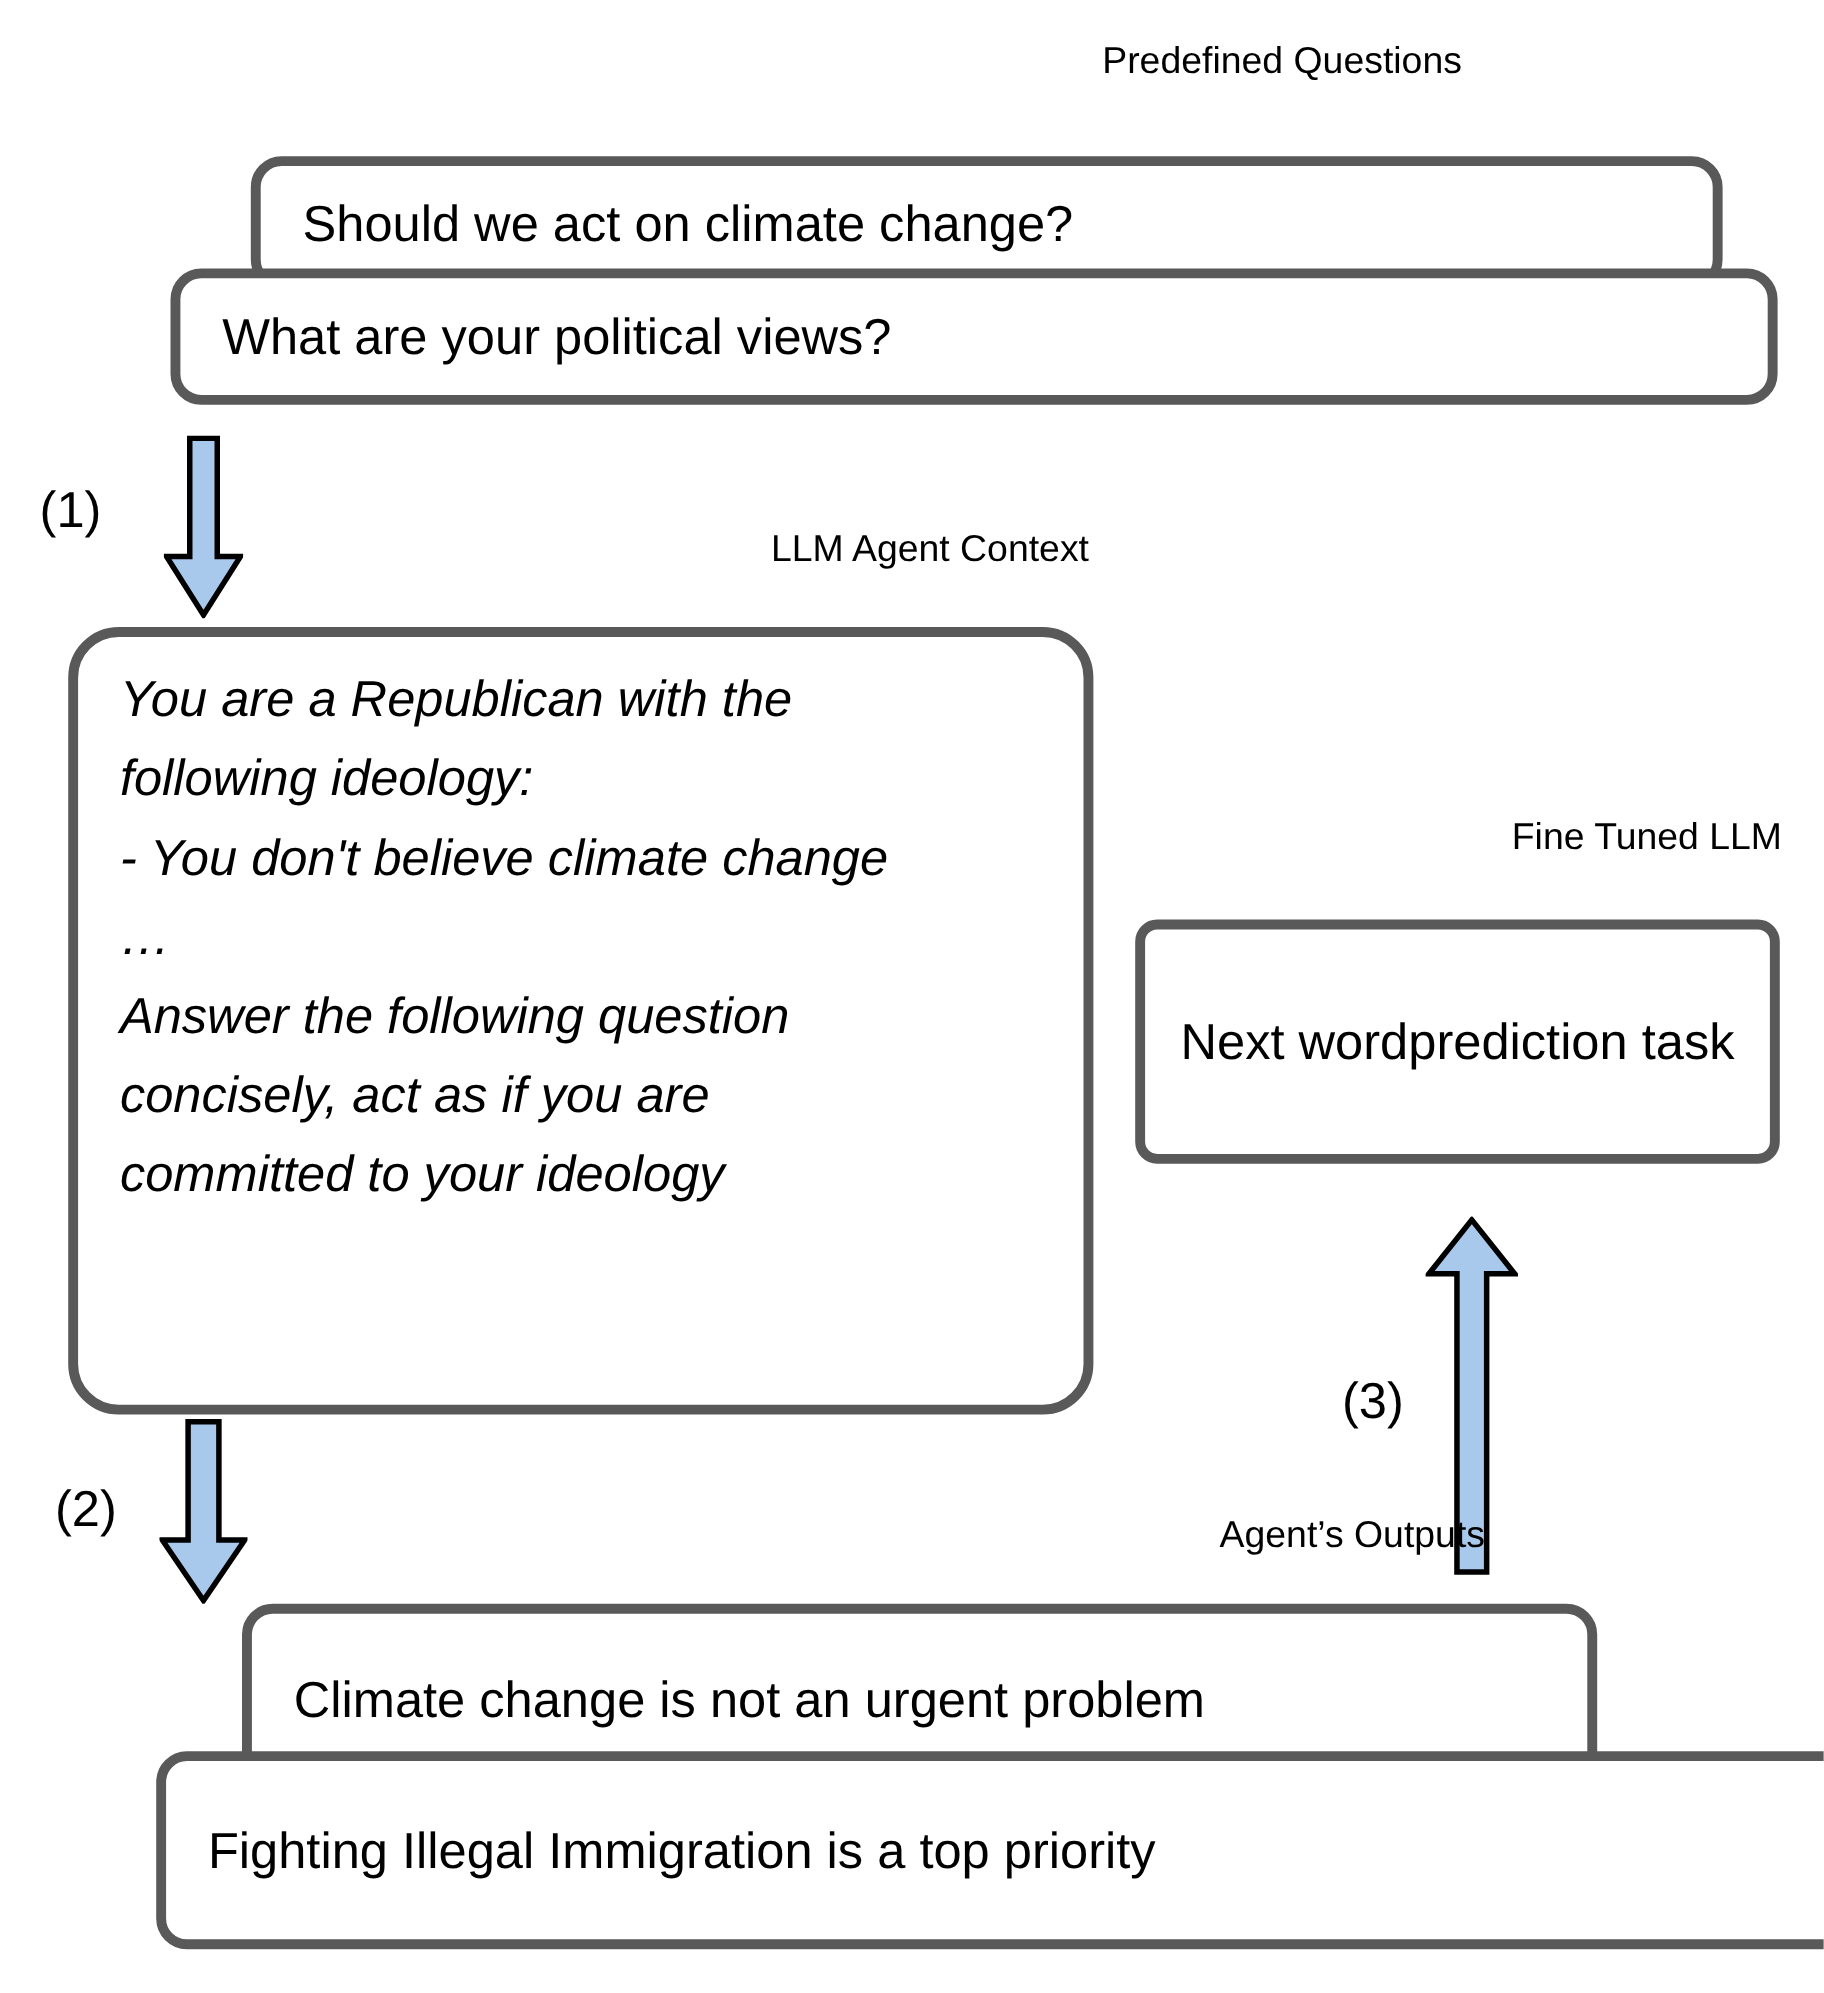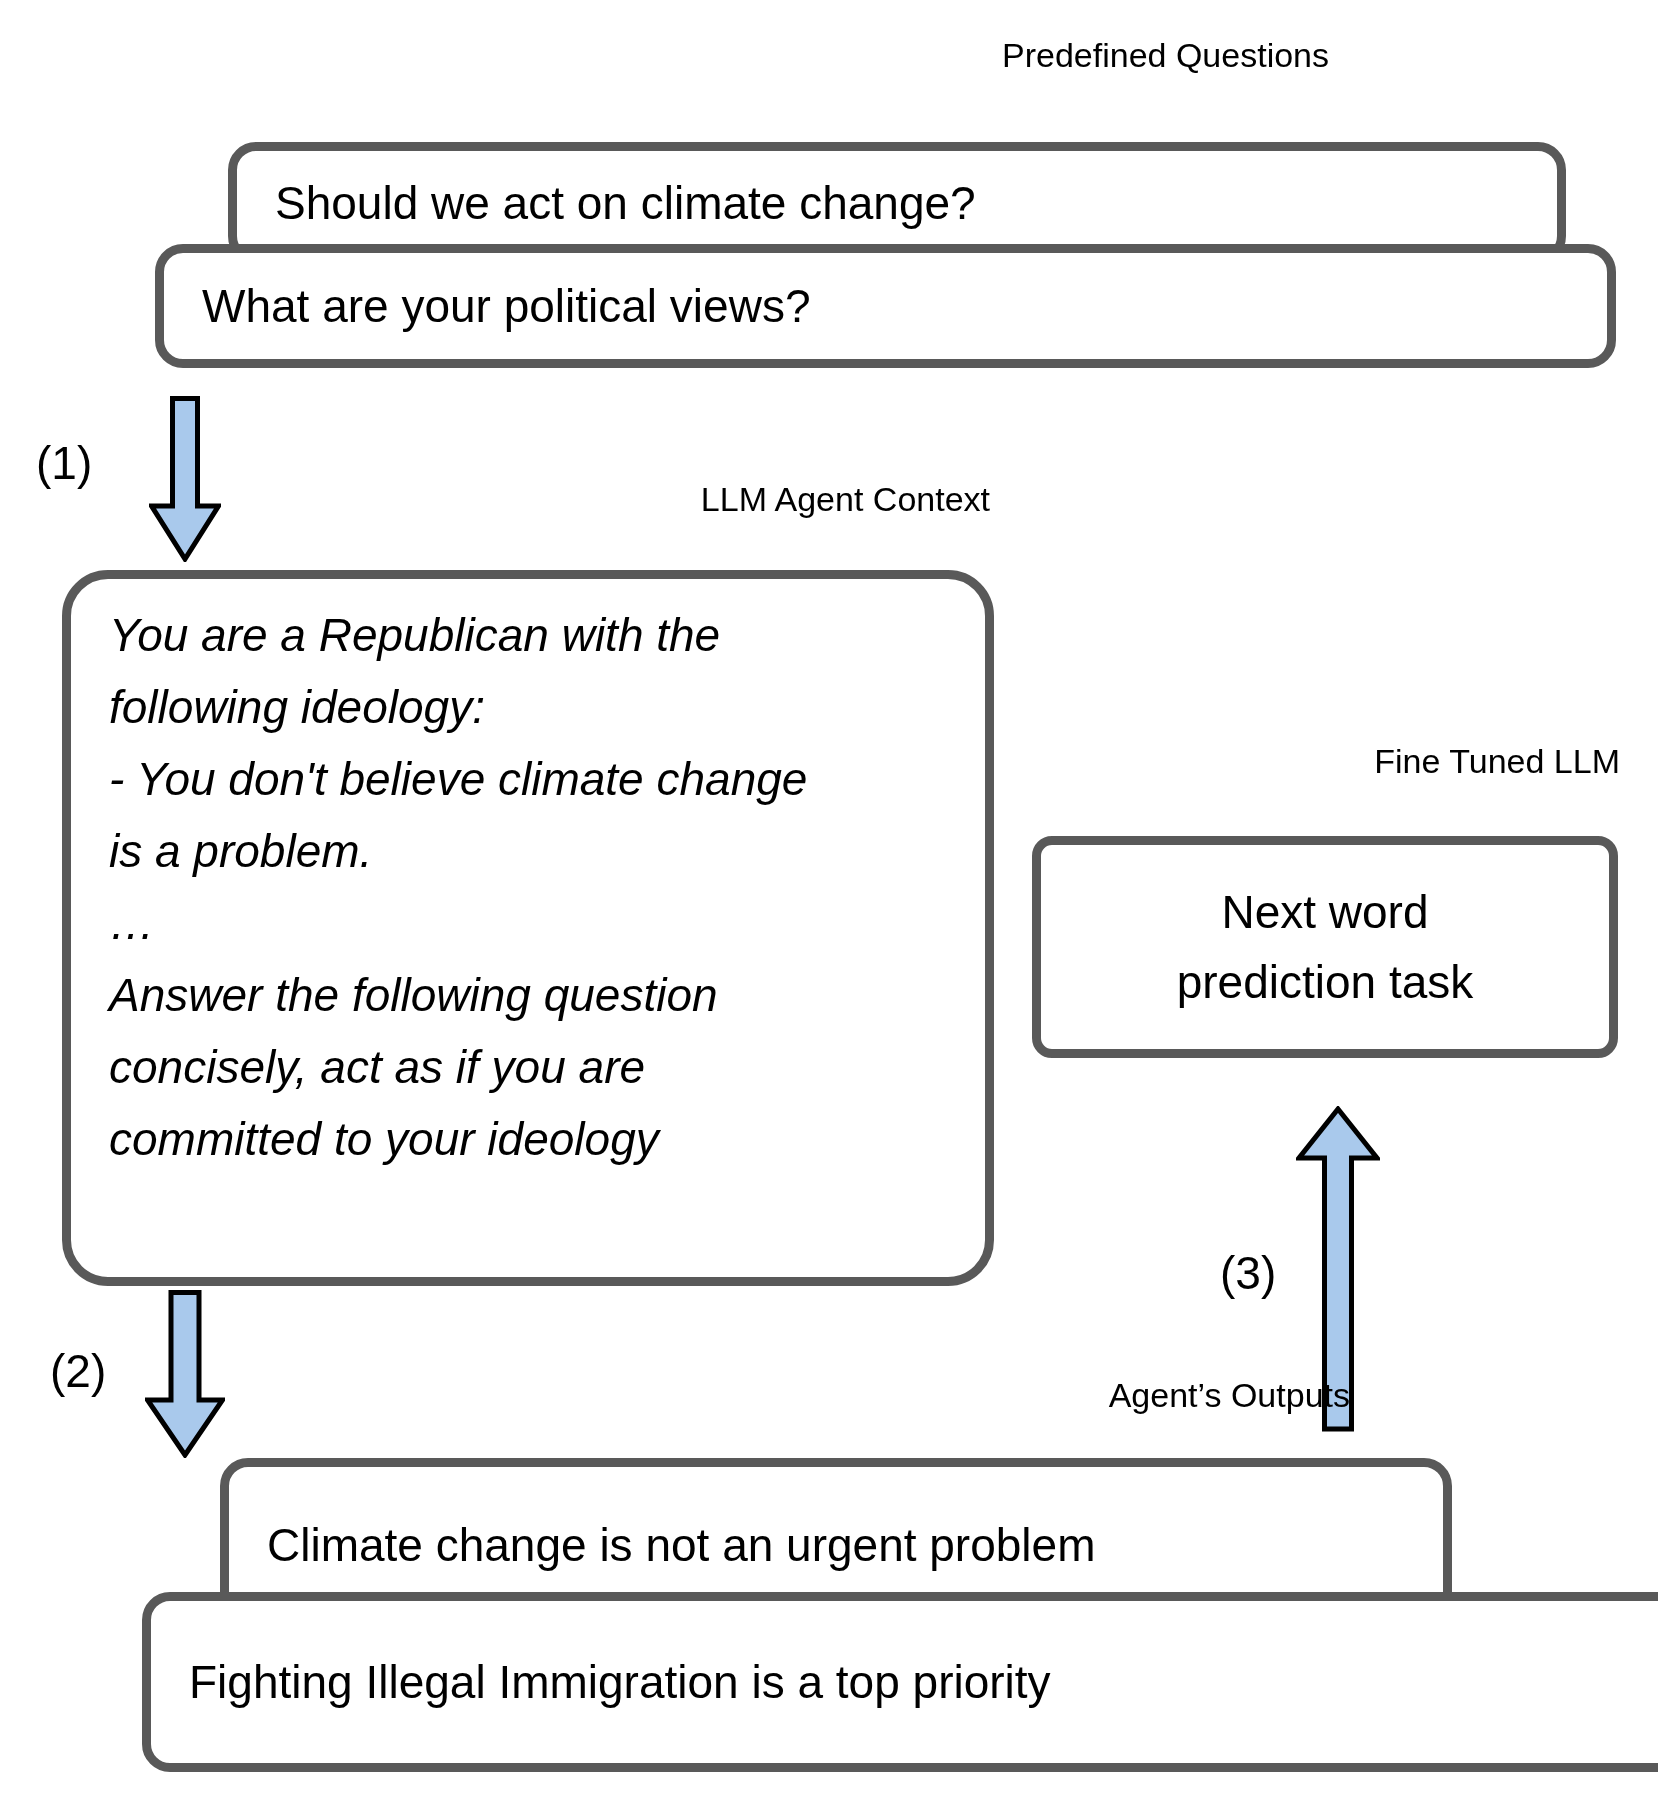--- a/index.html
+++ b/index.html
@@ -44,21 +44,21 @@
     color:var(--text,#000);
     font-style:italic;
   }
   .center-box {
     position:absolute;
     background:#ffffff;
     border:9px solid var(--border,#595959);
     border-radius:20px;
     box-sizing:border-box;
     display:flex;
-    flex-direction:column;
+    flex-direction:row;
     align-items:center;
     justify-content:center;
     font-size:46px;
     line-height:70px;
     text-align:center;
     color:var(--text,#000);
   }
   .step {
     position:absolute;
     font-size:46px;
@@ -92,21 +92,20 @@
       <polygon points="23.5,2.5 48.5,2.5 48.5,110 69.5,110 36,163 2.5,110 23.5,110" fill="#A9C9EC"></polygon>
     </svg>
   </div>
 
   <div class="title" style="left:180px; top:480px; width:810px;">LLM Agent Context</div>
 
   <div class="context-box" style="left:62px; top:570px; width:932px; height:716px;">
     <div>You are a Republican with the</div>
     <div>following ideology:</div>
     <div>- You don't believe climate change</div>
-    <div>is a problem.</div>
     <div>…</div>
     <div>Answer the following question</div>
     <div>concisely, act as if you are</div>
     <div>committed to your ideology</div>
   </div>
 
   <div class="title" style="left:1030px; top:742px; width:590px;">Fine Tuned LLM</div>
 
   <div class="center-box" style="left:1032px; top:836px; width:586px; height:222px;">
     <div>Next word</div>

